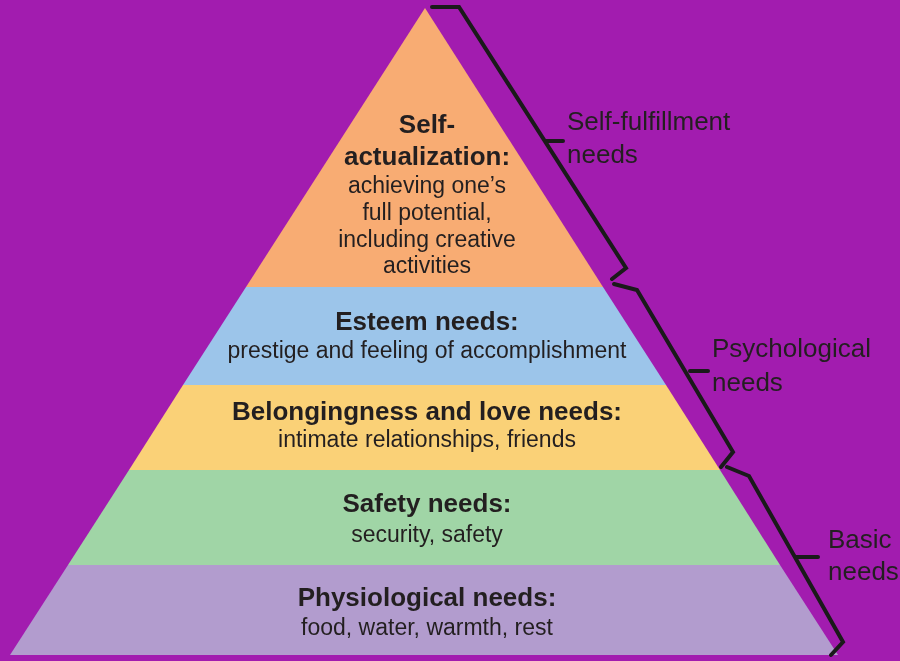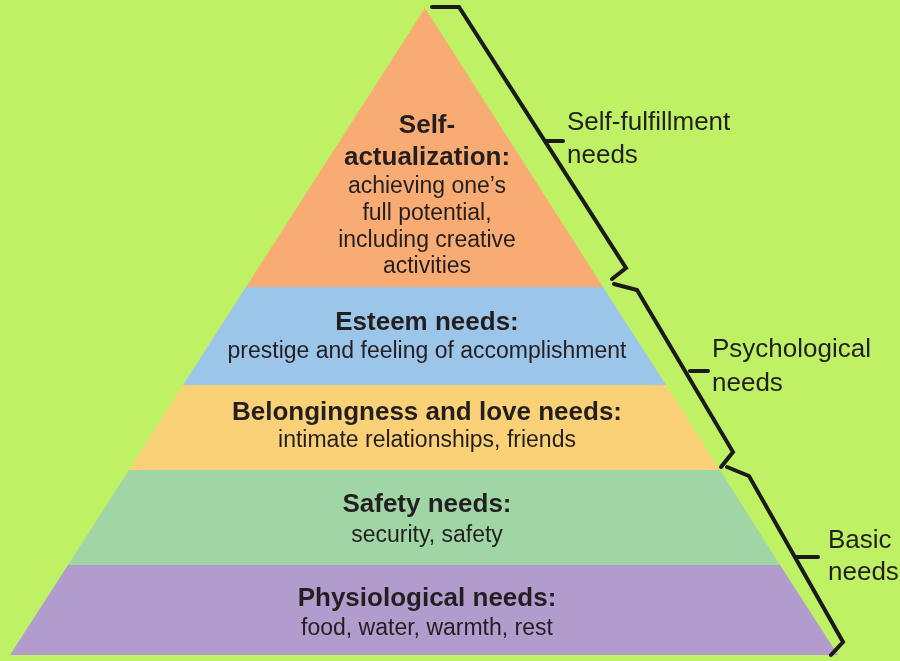--- a/index.html
+++ b/index.html
@@ -1,20 +1,20 @@
 <!DOCTYPE html>
 <html><head>
 <meta charset="utf-8">
 <style>
   html, body { margin: 0; padding: 0; background: #ffffff; }
   .stage {
     position: relative;
     width: 900px;
     height: 661px;
-    background: #bef264;
+    background: #a21caf;
     font-family: "Liberation Sans", sans-serif;
     overflow: hidden;
   }
   svg text {
     font-family: "Liberation Sans", sans-serif;
     fill: #231F20;
   }
   .lvl-title { font-weight: 700; }
   .t26 { font-size: 26px; }
   .t23 { font-size: 23px; }

